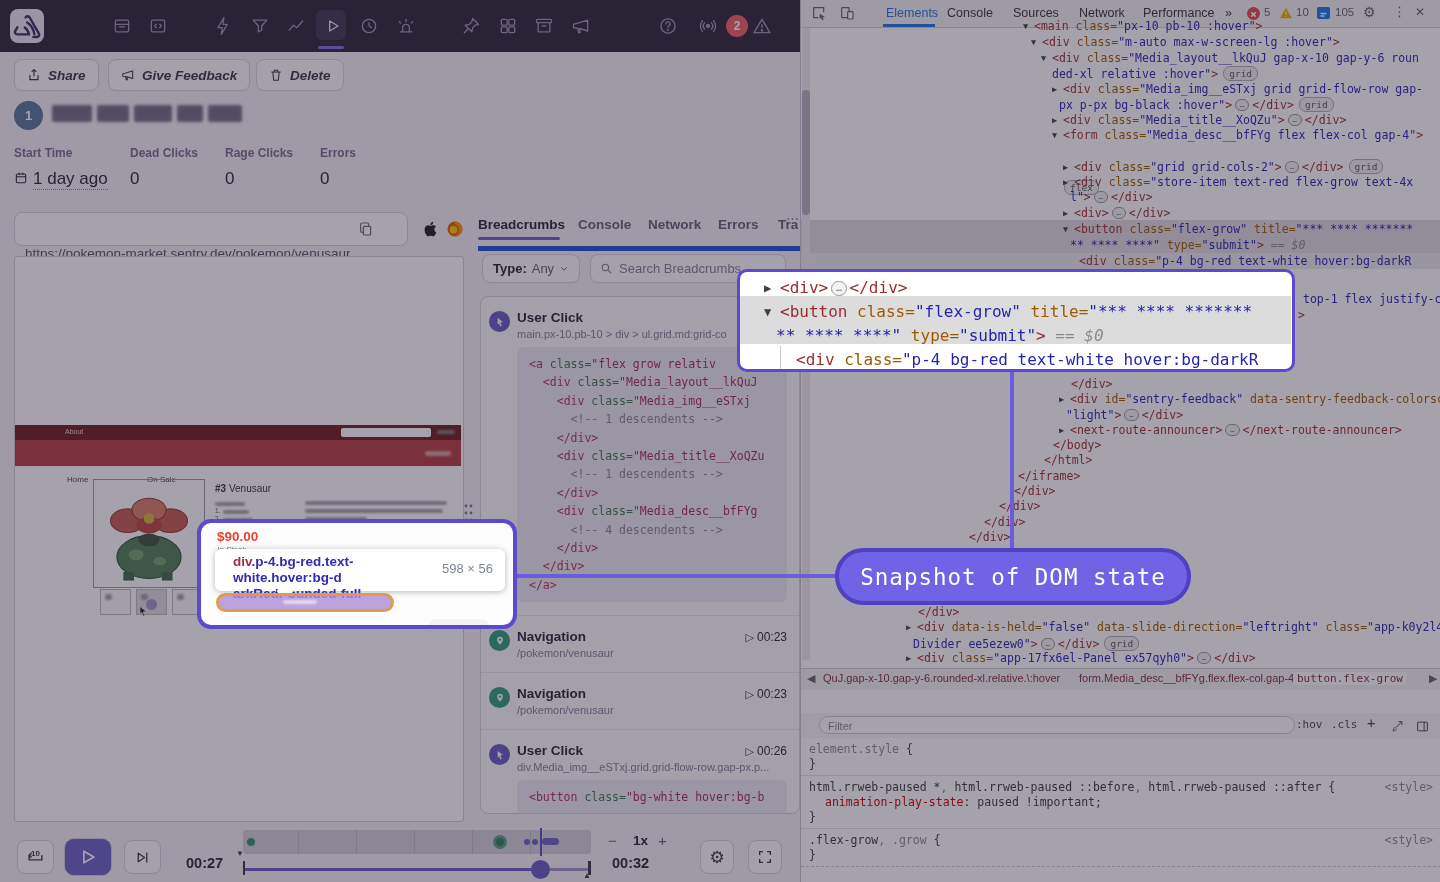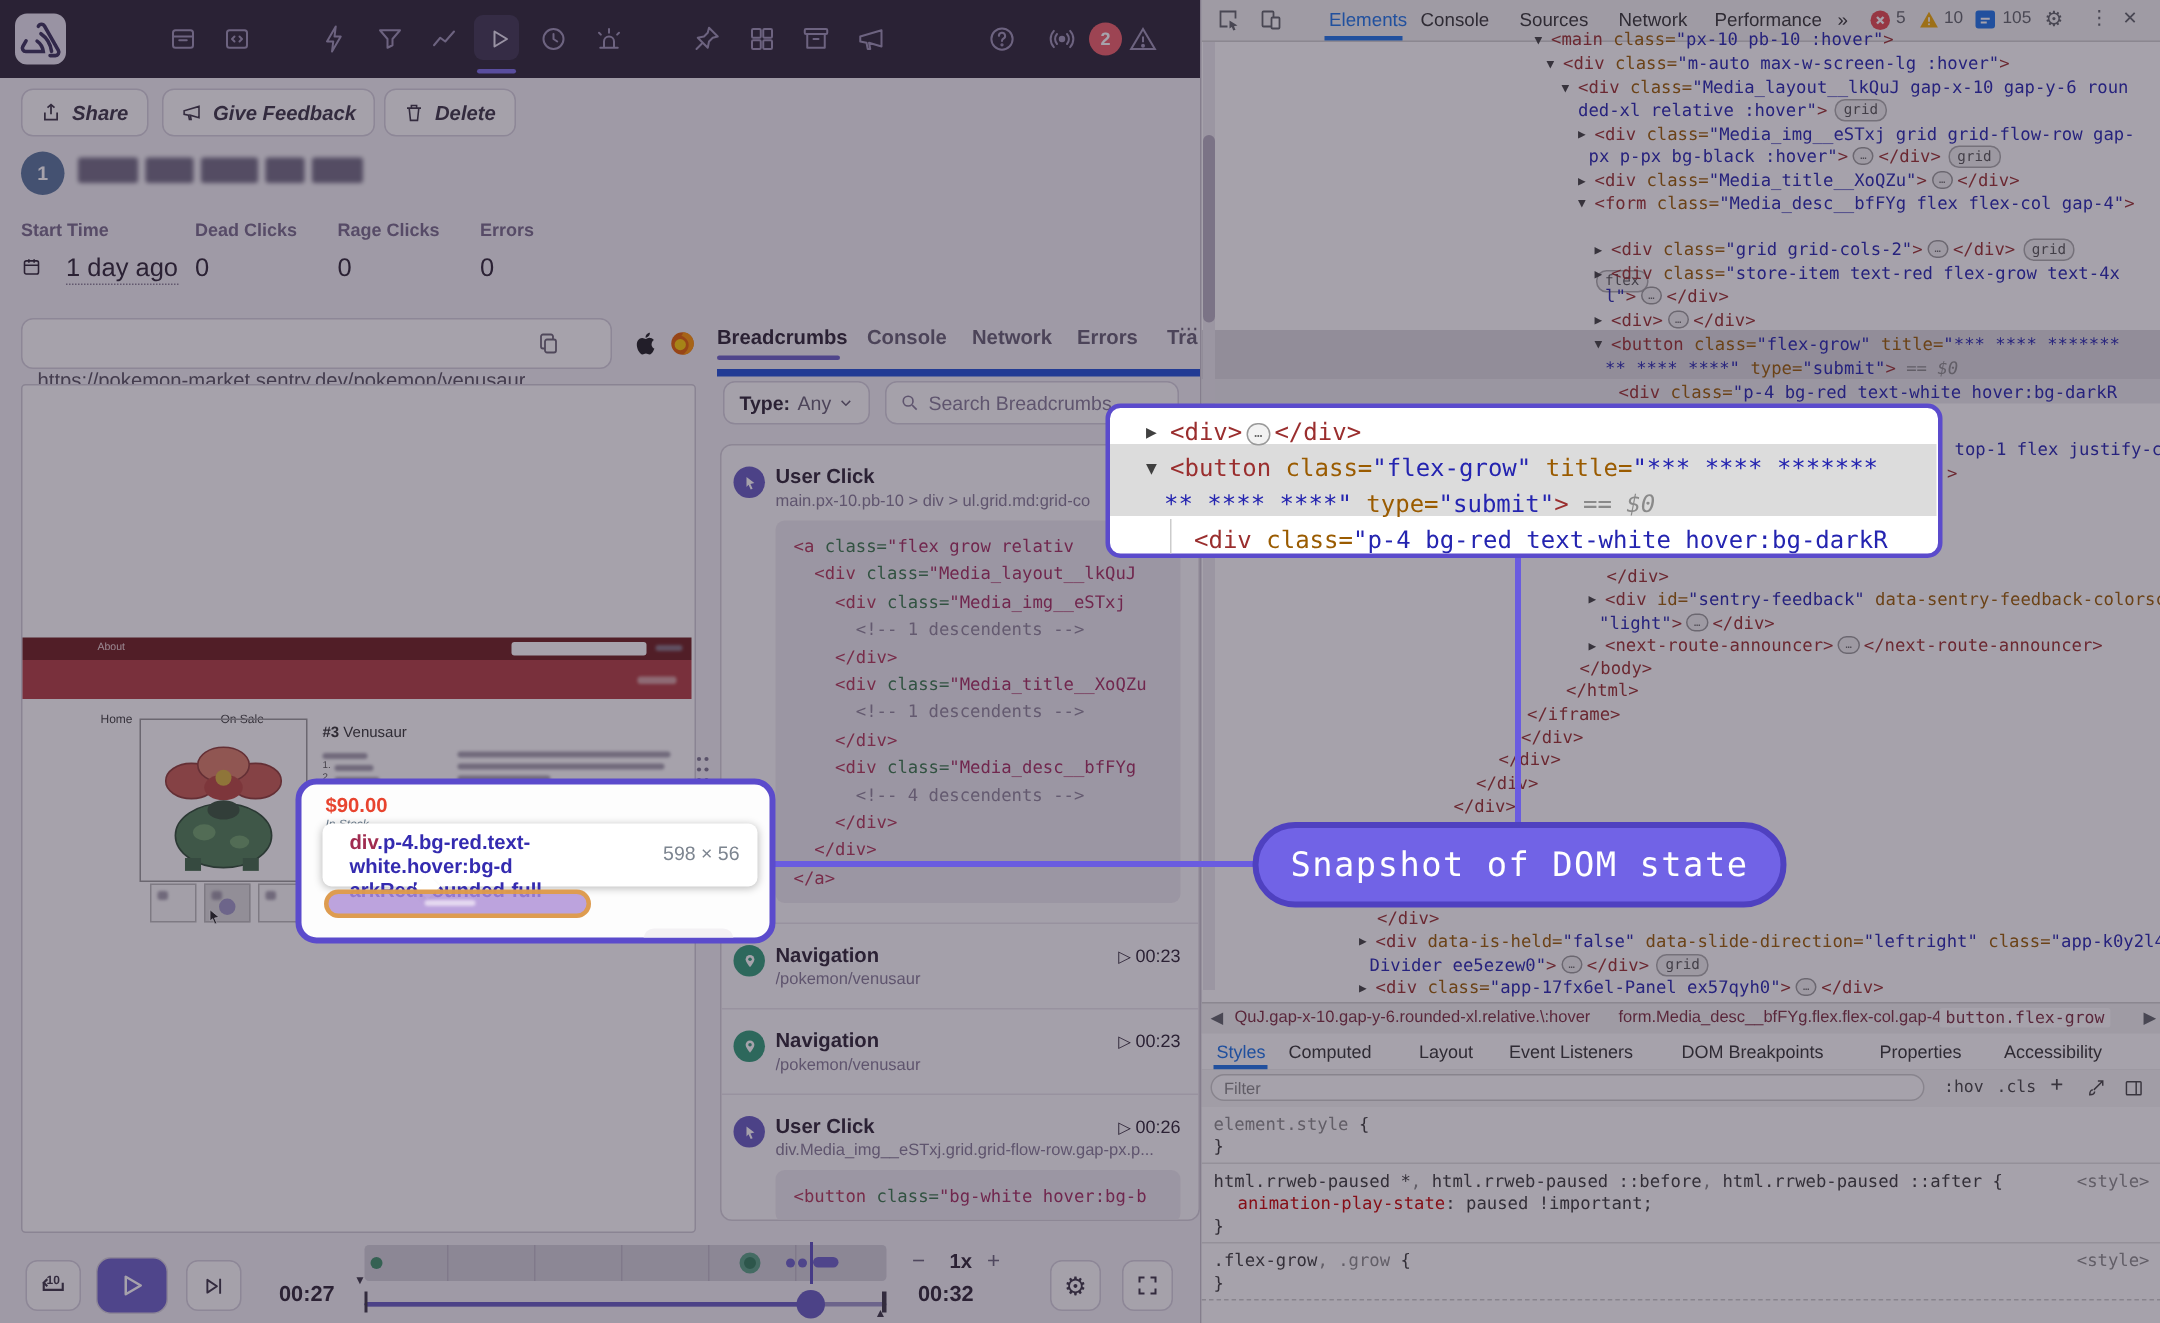--- a/index.html
+++ b/index.html
@@ -71,21 +71,21 @@
   .tk-bg{display:inline-block;border:1px solid #ababab;border-radius:7px;background:#f0f0f0;color:#555;
          font-size:9.5px;line-height:11px;padding:1px 5px;margin-left:5px;vertical-align:1px;}
   .tk-tg2{color:#b03558}.tk-at2{color:#37764a}.tk-st2{color:#a32c60}.tk-cm2{color:#8d8399}.tk-pl2{color:#4a4458}
   #dt-crumbbar{position:absolute;left:0;top:668px;width:640px;height:21px;background:#f3f3f3;border-top:1px solid #d0d0d0;
                font-size:11px;color:#7d2c3f;}
   .crumb{position:absolute;top:3px;white-space:nowrap;}
   #dt-styletabs{position:absolute;left:0;top:689px;width:640px;height:24px;border-bottom:1px solid #d0d0d0;background:#fff;}
   .st-tab{position:absolute;top:5px;font-size:12px;color:#333;white-space:nowrap;}
   .st-tab.active{color:#1a73e8;}
   #dt-filter{position:absolute;left:0;top:713px;width:640px;height:25px;background:#f7f7f7;border-bottom:1px solid #d8d8d8;}
-  #dt-filter-input{position:absolute;left:6px;top:3px;width:476px;height:18px;border:1px solid #ccc;border-radius:9px;
+  #dt-filter-input{position:absolute;left:18px;top:3px;width:476px;height:18px;border:1px solid #ccc;border-radius:9px;
                    background:#fff;font-size:11px;color:#888;line-height:18px;padding-left:8px;box-sizing:border-box;}
   .flt-ctl{position:absolute;top:5px;font-size:11px;color:#444;font-family:"DejaVu Sans Mono",monospace;}
   #dt-rules{position:absolute;left:0;top:738px;width:640px;height:144px;background:#fff;
             font-family:"DejaVu Sans Mono",monospace;font-size:11.5px;line-height:15px;}
   .rule{border-top:1px solid #e0e0e0;padding:4px 8px 3px 8px;position:relative;}
   .rule.first{border-top:none;}
   .rule.dashed{border-top:1px dashed #ccc;}
   .rule .src{position:absolute;right:8px;top:4px;color:#8a8a8a;}
   .rule .propline{padding-left:16px;}
   
@@ -257,21 +257,21 @@
   <div id="avatar" class="a">1</div>
   <div>
     <div class="rd" style="left:52px;top:105px;width:40px;height:17px"></div>
     <div class="rd" style="left:97px;top:105px;width:32px;height:17px"></div>
     <div class="rd" style="left:134px;top:105px;width:38px;height:17px"></div>
     <div class="rd" style="left:177px;top:105px;width:26px;height:17px"></div>
     <div class="rd" style="left:208px;top:105px;width:34px;height:17px"></div>
   </div>
   <div id="stats">
       <div class="a stat-label" style="left: 14px; top: 146px;">Start Time</div>
-      <div class="a stat-value" style="left: 14px; top: 162px; display: flex; align-items: center; gap: 16px;">
+      <div class="a stat-value" style="left: 14px; top: 162px; display: flex; align-items: center; gap: 5px;">
         <span><svg viewBox="0 0 24 24" style="width:14px;height:14px" fill="none" stroke="#2b2233" stroke-width="1.8">
             <rect x="4" y="5" width="16" height="15" rx="2"></rect>
             <path d="M4 10h16M9 3v4M15 3v4"></path>
           </svg></span>
         <span style="border-bottom: 1px dotted rgb(138, 128, 150);">1 day ago</span>
       </div>
       <div class="a stat-label" style="left: 130px; top: 146px;">Dead Clicks</div>
       <div class="a stat-value" style="left: 130px; top: 162px; display: flex; align-items: center; gap: 5px;">
         <span>0</span>
       </div>
@@ -581,30 +581,20 @@
         <div class="tree-line" style="left: 105px; top: 651px;"><span class="tk tk-ar">▶</span><span class="tk tk-tg">&lt;div</span><span class="tk tk-at"> class=</span><span class="tk tk-vl">"app-17fx6el-Panel ex57qyh0"</span><span class="tk tk-tg">&gt;</span><span class="tk-el">…</span><span class="tk tk-tg">&lt;/div&gt;</span></div>
       </div>
 
     <div id="dt-crumbbar">
       <span class="crumb" style="left:6px;color:#5f6368">◀</span>
       <span class="crumb" style="left:628px;color:#5f6368">▶</span>
     <div class="crumb" style="left: 22px;">QuJ.gap-x-10.gap-y-6.rounded-xl.relative.\:hover</div>
         <div class="crumb" style="left: 278px;">form.Media_desc__bfFYg.flex.flex-col.gap-4</div>
         <div class="crumb mono" style="left: 492px; background: rgb(255, 255, 255); padding: 0px 4px; border-radius: 2px;">button.flex-grow</div>
       </div>
-    <div id="dt-styletabs">
-      <div style="position:absolute;left:8px;top:21px;width:36px;height:2.5px;background:#1a73e8"></div>
-    <div class="st-tab active" style="left: 10px;">Styles</div>
-        <div class="st-tab" style="left: 58px;">Computed</div>
-        <div class="st-tab" style="left: 145px;">Layout</div>
-        <div class="st-tab" style="left: 205px;">Event Listeners</div>
-        <div class="st-tab" style="left: 320px;">DOM Breakpoints</div>
-        <div class="st-tab" style="left: 452px;">Properties</div>
-        <div class="st-tab" style="left: 535px;">Accessibility</div>
-      </div>
     <div id="dt-filter">
       <div id="dt-filter-input">Filter</div>
       <span class="flt-ctl" style="left:495px">:hov</span>
       <span class="flt-ctl" style="left:530px">.cls</span>
       <span class="flt-ctl" style="left:566px;font-size:14px;top:2px">+</span>
       <div class="a" style="left:590px;top:6px">
         <svg viewBox="0 0 24 24" style="width:13px;height:13px" fill="none" stroke="#444" stroke-width="1.8">
             <path d="M14 3h6v6M20 3 9 14"></path>
             <path d="M8 14c-2 0-4 2-4 6 4 0 6-2 6-4"></path>
           </svg>

